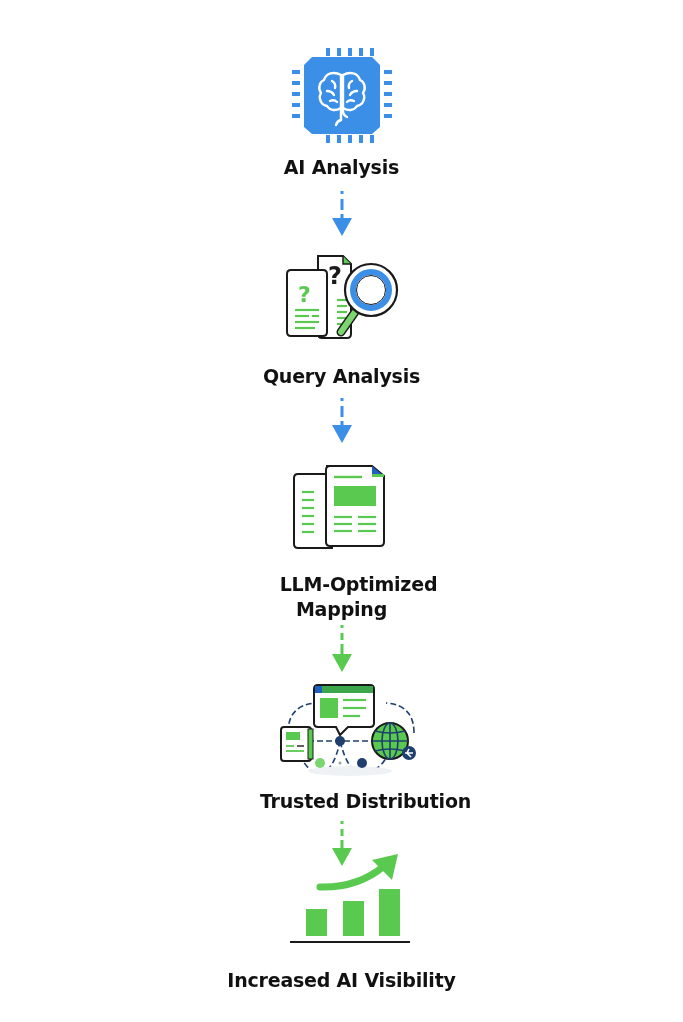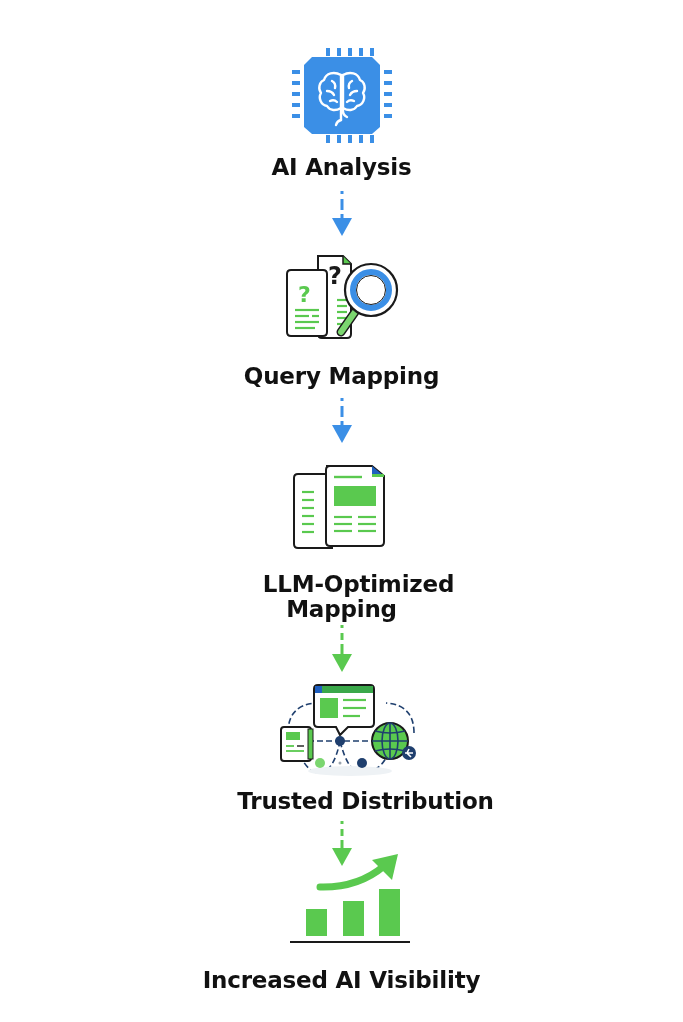--- a/index.html
+++ b/index.html
@@ -1,19 +1,19 @@
 <!DOCTYPE html>
 <html><head>
 <meta charset="utf-8">
 <style>
   html, body { margin: 0; padding: 0; background: #ffffff; }
   body { width: 683px; height: 1022px; position: relative; overflow: hidden;
          font-family: "DejaVu Sans", "Liberation Sans", sans-serif; }
   .label { position: absolute; left: 0; width: 683px; text-align: center;
-           font-weight: bold; font-size: 23px; color: #111111; line-height: 25px; letter-spacing: -0.2px; }
+           font-weight: bold; font-size: 19px; color: #111111; line-height: 25px; letter-spacing: -0.2px; }
   svg { position: absolute; overflow: visible; }
 </style>
 </head>
 <body>
 
 <svg style="left:290px;top:45px;" width="104" height="100" viewBox="0 0 104 100">
   <g fill="#3b8fe6">
 
     <rect x="36" y="3" width="4" height="8"></rect>
       <rect x="47" y="3" width="4" height="8"></rect>
@@ -82,21 +82,21 @@
       <line x1="10" y1="70" x2="34" y2="70"></line>
       <line x1="10" y1="76" x2="30" y2="76"></line>
   </g>
 
   <path d="M70 60 L56 80" stroke="#1a1a1a" stroke-width="9" stroke-linecap="round"></path>
   <path d="M70 60 L56 80" stroke="#7bd66f" stroke-width="6" stroke-linecap="round"></path>
   <circle cx="86" cy="38" r="26" fill="#fff" stroke="#1a1a1a" stroke-width="2.2"></circle>
   <circle cx="86" cy="38" r="18" fill="#fff" stroke="#3b8fe6" stroke-width="6"></circle>
   <circle cx="86" cy="38" r="14.5" fill="none" stroke="#1a1a1a" stroke-width="1"></circle>
 </svg>
-<div class="label" style="top:364px;">Query Mapping</div>
+<div class="label" style="top:364px;">Query Analysis</div>
 
 <svg style="left:330px;top:397px;" width="24" height="48" viewBox="0 0 24 48">
   <line x1="12" y1="1" x2="12" y2="4" stroke="#3b8fe6" stroke-width="3"></line>
   <line x1="12" y1="9" x2="12" y2="20" stroke="#3b8fe6" stroke-width="3"></line>
   <line x1="12" y1="24" x2="12" y2="32" stroke="#3b8fe6" stroke-width="3"></line>
   <path d="M2 28 L22 28 L12 46 Z" fill="#3b8fe6"></path>
 </svg>
 
 <svg style="left:292px;top:462px;" width="96" height="90" viewBox="0 0 96 90">
 

